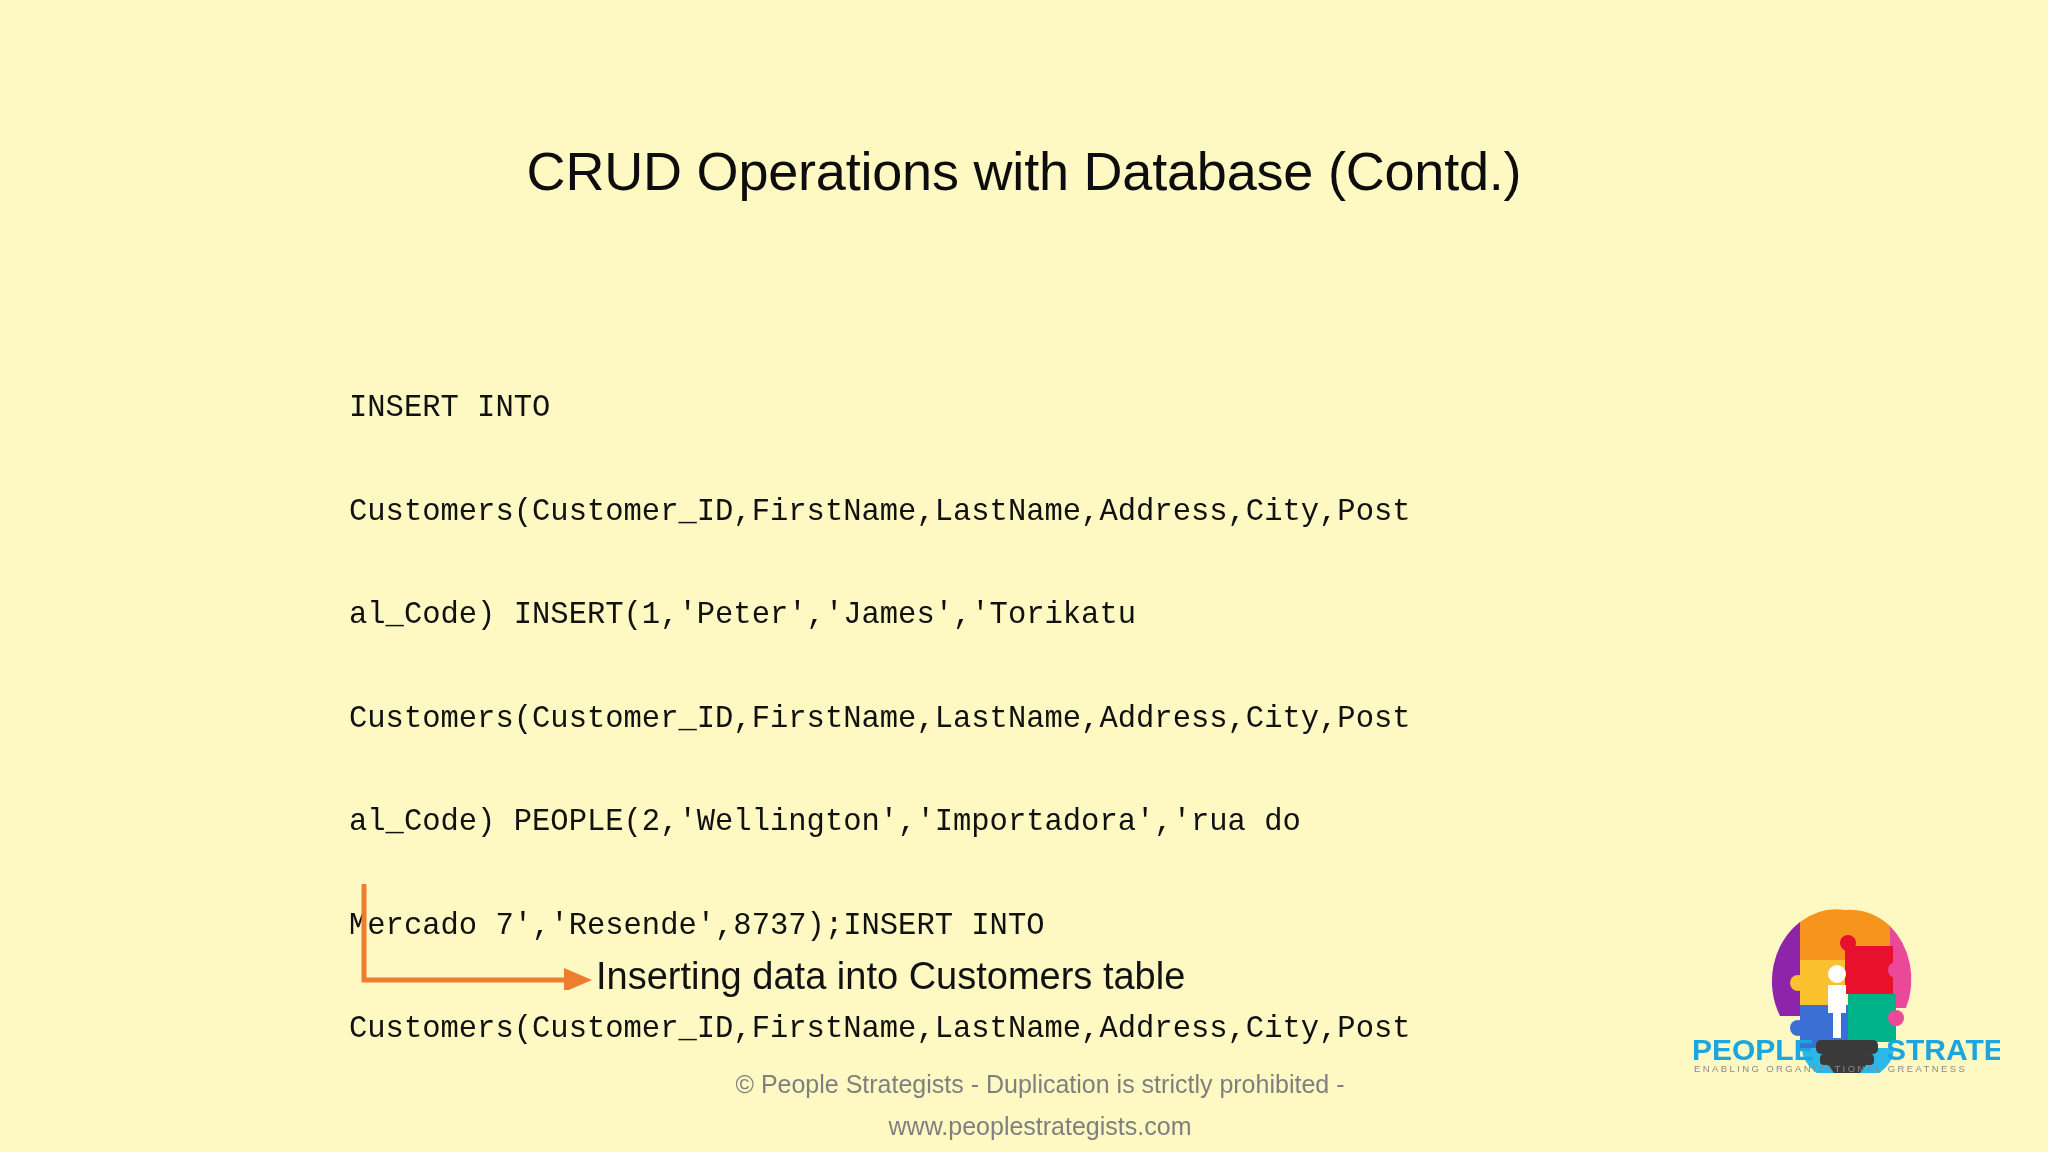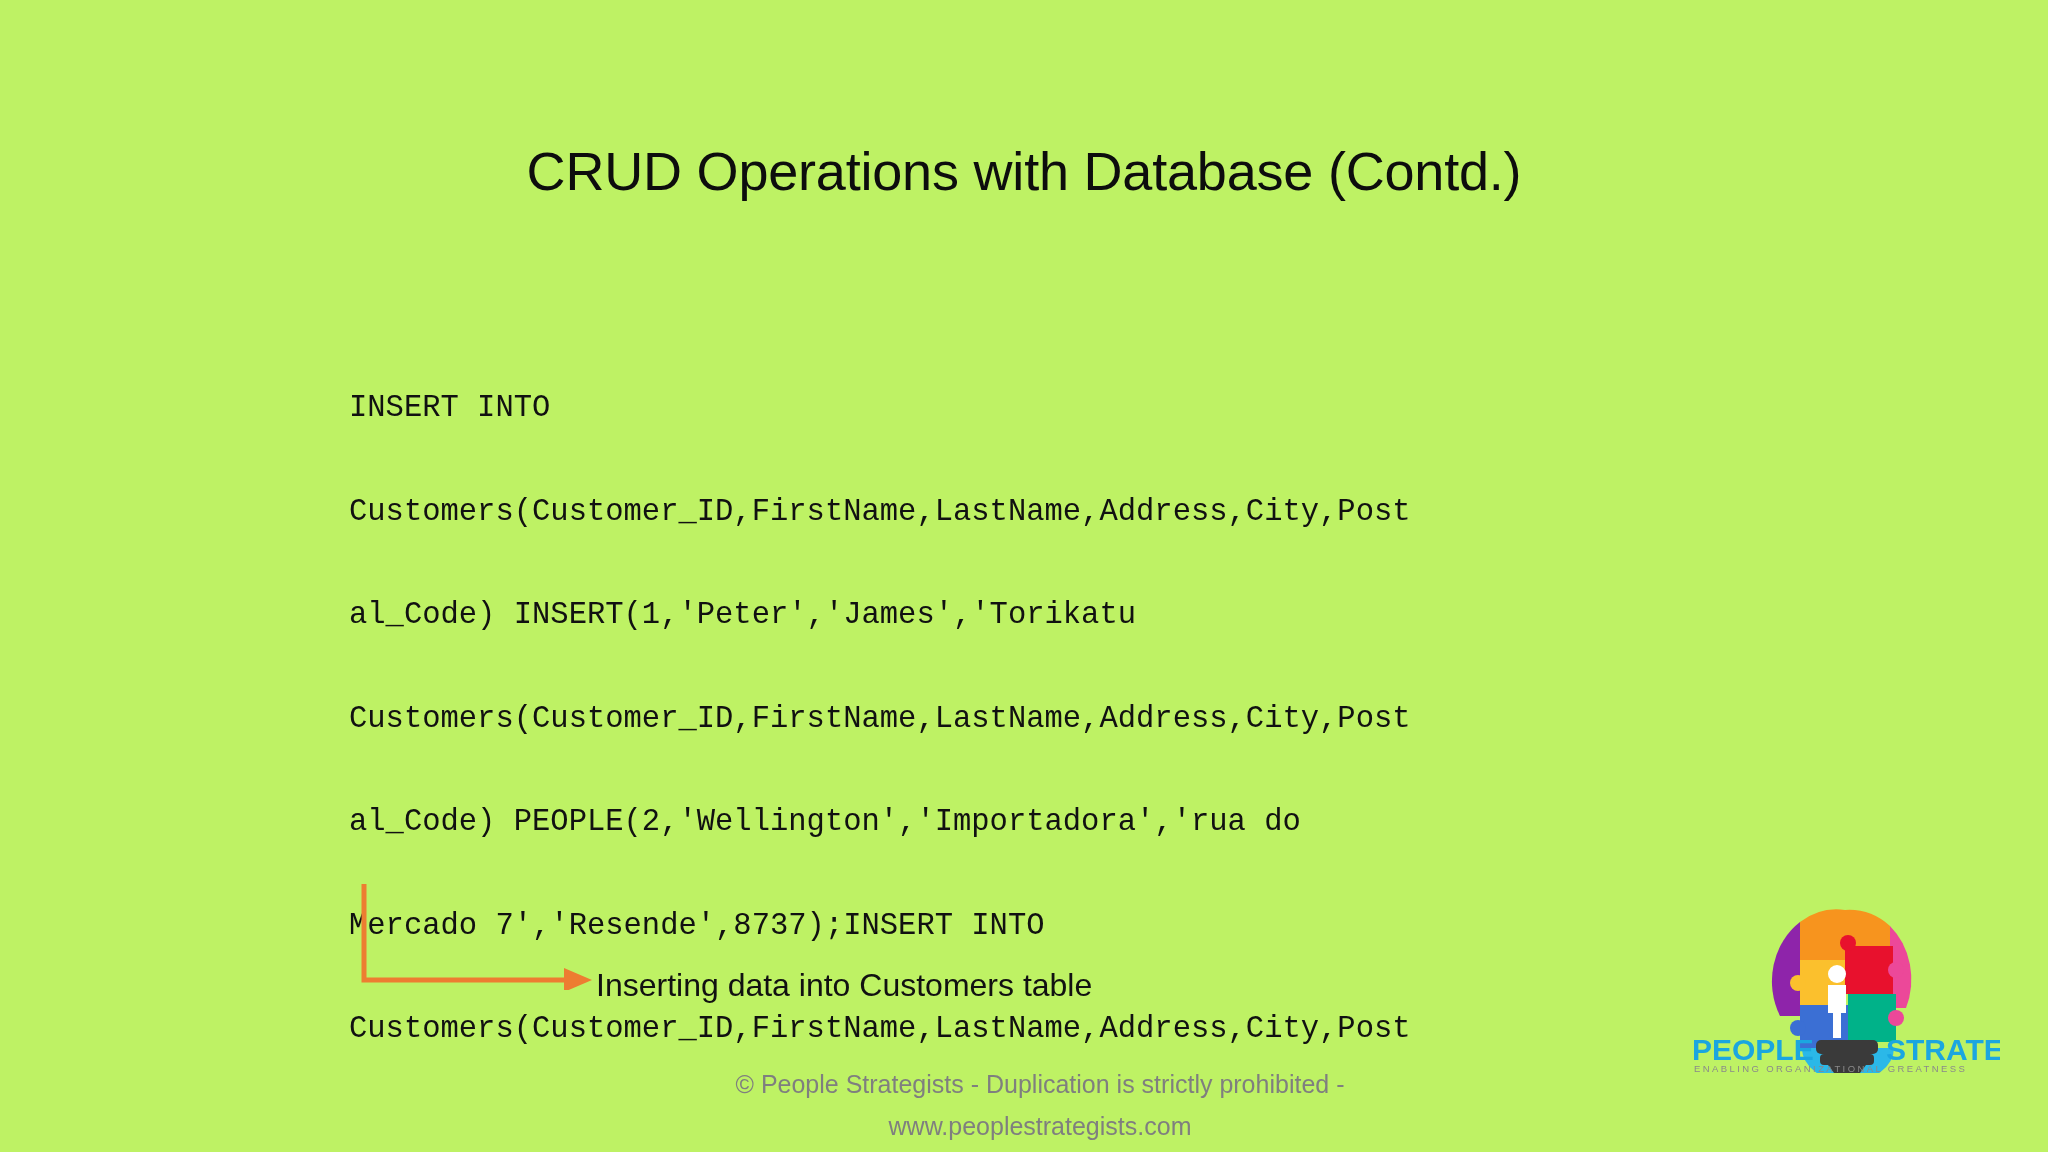--- a/index.html
+++ b/index.html
@@ -4,21 +4,21 @@
 <style>
   html, body {
     margin: 0;
     padding: 0;
     background: #ffffff;
   }
   #slide {
     position: relative;
     width: 2048px;
     height: 1152px;
-    background: #bef264;
+    background: #fef9c3;
     overflow: hidden;
     font-family: "Liberation Sans", sans-serif;
   }
 
   
   #slide-title {
     position: absolute;
     left: 0;
     top: 140px;
     width: 2048px;
@@ -59,25 +59,24 @@
     width: 260px;
     height: 110px;
   }
 
   
   #callout-caption {
     position: absolute;
     left: 596px;
     top: 955px;
     font-family: "Liberation Sans", sans-serif;
-    font-size: 32px;
+    font-size: 38px;
     font-weight: 400;
     color: #111111;
     white-space: nowrap;
-    margin-top: 12px;
   }
 
   
   #footer {
     position: absolute;
     left: 0;
     top: 1063px;
     width: 2048px;
     text-align: center;
     font-family: "Liberation Sans", sans-serif;

